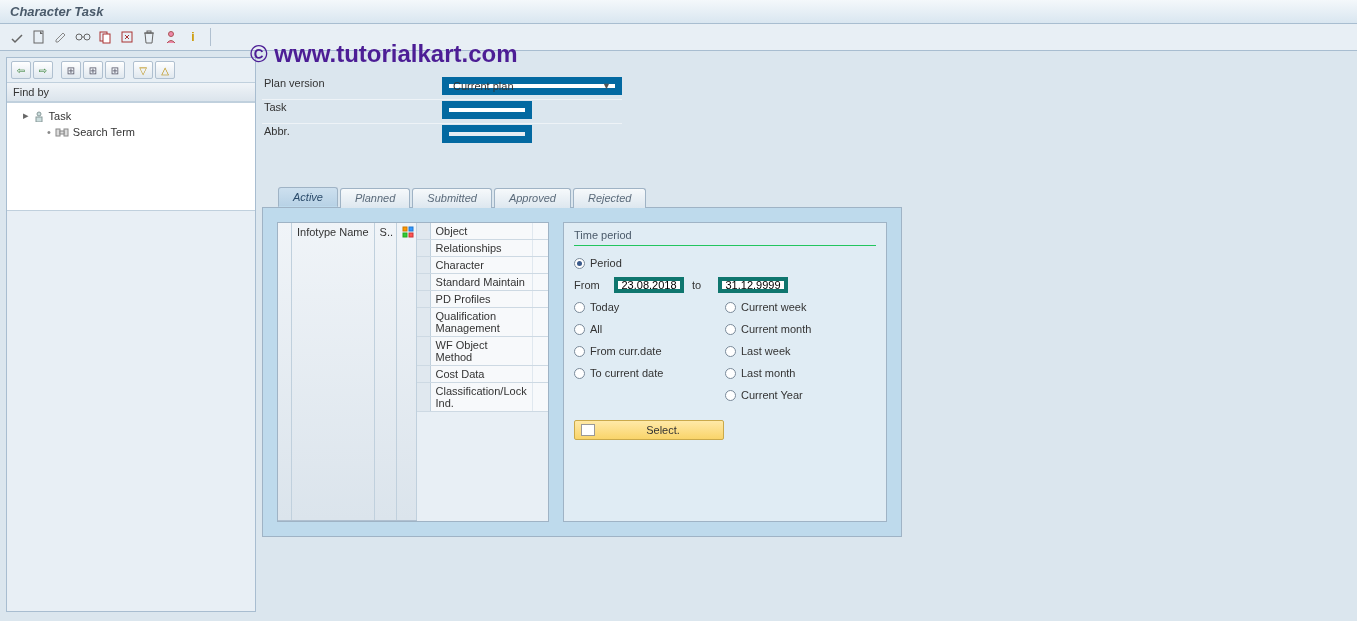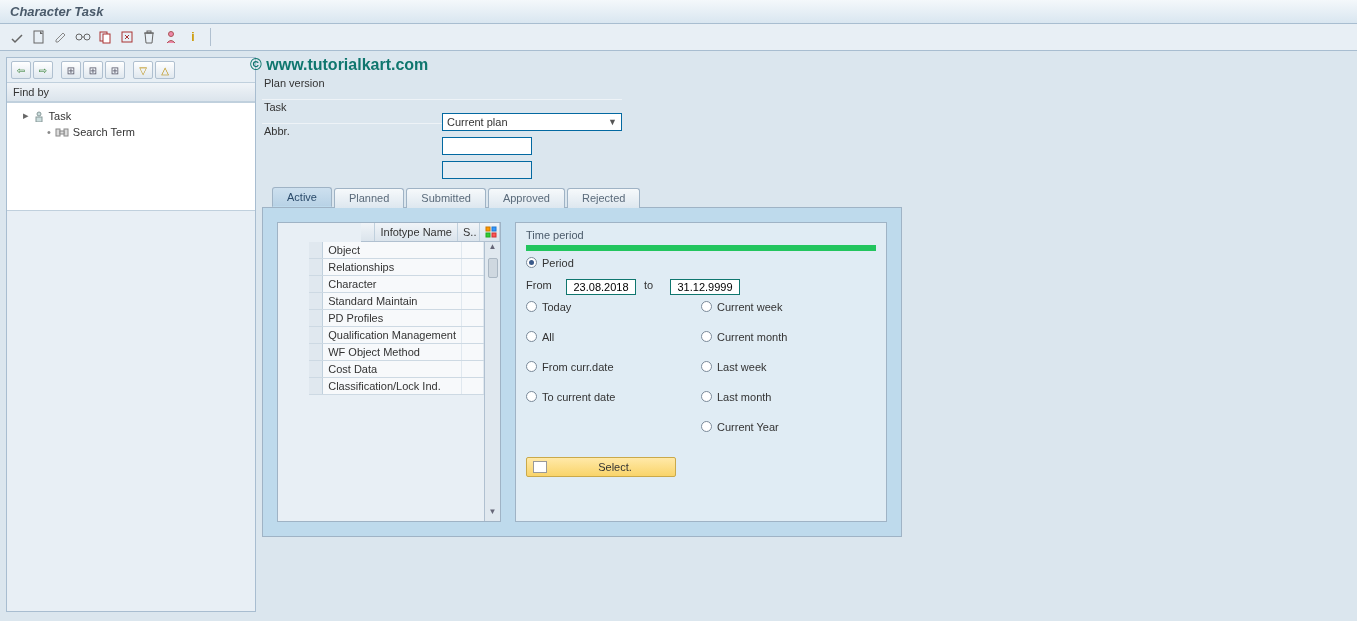--- a/index.html
+++ b/index.html
@@ -38,25 +38,25 @@
     align-items: center;
     justify-content: center;
     cursor: pointer;
     font-size: 12px;
     color: #555;
     border: 1px solid transparent;
   }
   .sep { width:1px; height:18px; background:#b0c0d0; margin:0 4px; }
   .watermark {
     position: absolute;
-    top: 56px;
+    top: 40px;
     left: 250px;
-    font-size: 16px;
+    font-size: 24px;
     font-weight: bold;
-    color: #0f766e;
+    color: #4c1d95;
     pointer-events: none;
     z-index: 50;
   }
   .content {
     display: flex;
     height: calc(100% - 54px);
     background: #dbe6ee;
     padding: 6px;
     gap: 6px;
   }
@@ -114,43 +114,43 @@
     position:relative;
   }
   .form-row {
     display:flex;
     align-items:flex-start;
     height:22px;
   }
   .form-label { width: 180px; padding-left: 2px; }
   .form-field {
     width: 180px;
-    border: 1px solid #0369a1;
+    border: 7px solid #0369a1;
     background: #fff;
     height: 18px;
     padding: 1px 4px;
     display:flex;
     align-items:center;
-    margin-top:36px;
   }
   .form-sep {
     height:1px;
     background:#c0d0dd;
     margin: 0 0 1px 0;
     width: 360px;
     border-top:1px solid #eef3f7;
   }
   .form-field.combo { justify-content: space-between; cursor:pointer; }
   .combo-arrow { color:#555; font-size:9px; }
   .form-field.ro { background:#e6edf3; }
   .tabs-wrap { margin-top: 40px; }
   .tabs {
     display:flex;
     gap:0;
-    margin-left:10px;
+    margin-left:16px;
+    font-style:italic;
   }
   .tab {
     padding: 3px 14px;
     border:1px solid #9fb3c5;
     border-bottom:none;
     background: linear-gradient(#f6f9fb,#dde7ef);
     color:#5a6a7a;
     margin-right:2px;
     border-radius: 3px 3px 0 0;
     cursor:pointer;
@@ -168,26 +168,24 @@
     border:1px solid #9fb3c5;
     background:#bedaec;
     padding:14px;
     display:flex;
     gap:14px;
     margin-left:0;
     width: 640px;
     height: 330px;
   }
   .table-box {
-    width: 224px;
+    width: 272px;
     background:#e8eff5;
     border:1px solid #9fb3c5;
     display:flex;
-    flex-direction:column;
-    align-items:flex-end;
   }
   .th-row {
     display:flex;
     background:linear-gradient(#f0f4f8,#dbe4ec);
     border-bottom:1px solid #b0c0d0;
   }
   .th {
     padding:3px 5px;
     border-right:1px solid #c0d0dd;
   }
@@ -223,39 +221,40 @@
   .vscroll .track { flex:1; }
   .period-box {
     flex:1;
     background:#e0ecf4;
     border:1px solid #9fb3c5;
     padding:6px 10px 10px 10px;
     display:flex;
     flex-direction:column;
   }
   .pb-title {
-    border-bottom:6px solid #22c55e;
+    border-bottom:1px solid #22c55e;
     padding-bottom:4px;
     margin-bottom:6px;
     color:#4a5a6a;
   }
   .radio-row {
     display:flex;
+    align-items:center;
     gap:5px;
     height:22px;
   }
   .radio {
     width:11px;height:11px;border:1px solid #7a8a9a;border-radius:50%;
     display:inline-flex;align-items:center;justify-content:center;cursor:pointer;
     background:#fff;
   }
   .radio.sel::after{content:"";width:5px;height:5px;border-radius:50%;background:#3a5a8a;}
-  .pb-grid { display:grid; grid-template-columns: 1fr 1fr; row-gap:8px; }
+  .pb-grid { display:grid; grid-template-columns: 1fr 1fr; row-gap:0; }
   .date-inp {
-    width:70px;border:1px solid #0f766e;background:#fff;height:16px;
+    width:70px;border:4px solid #0f766e;background:#fff;height:16px;
     padding:0 3px;font-size:11px;text-align:center;
   }
   .select-btn {
     margin-top:14px;
     width:150px;
     background:linear-gradient(#ffe9a8,#f9d46a);
     border:1px solid #caa94a;
     border-radius:2px;
     padding:3px 6px;
     display:flex;

